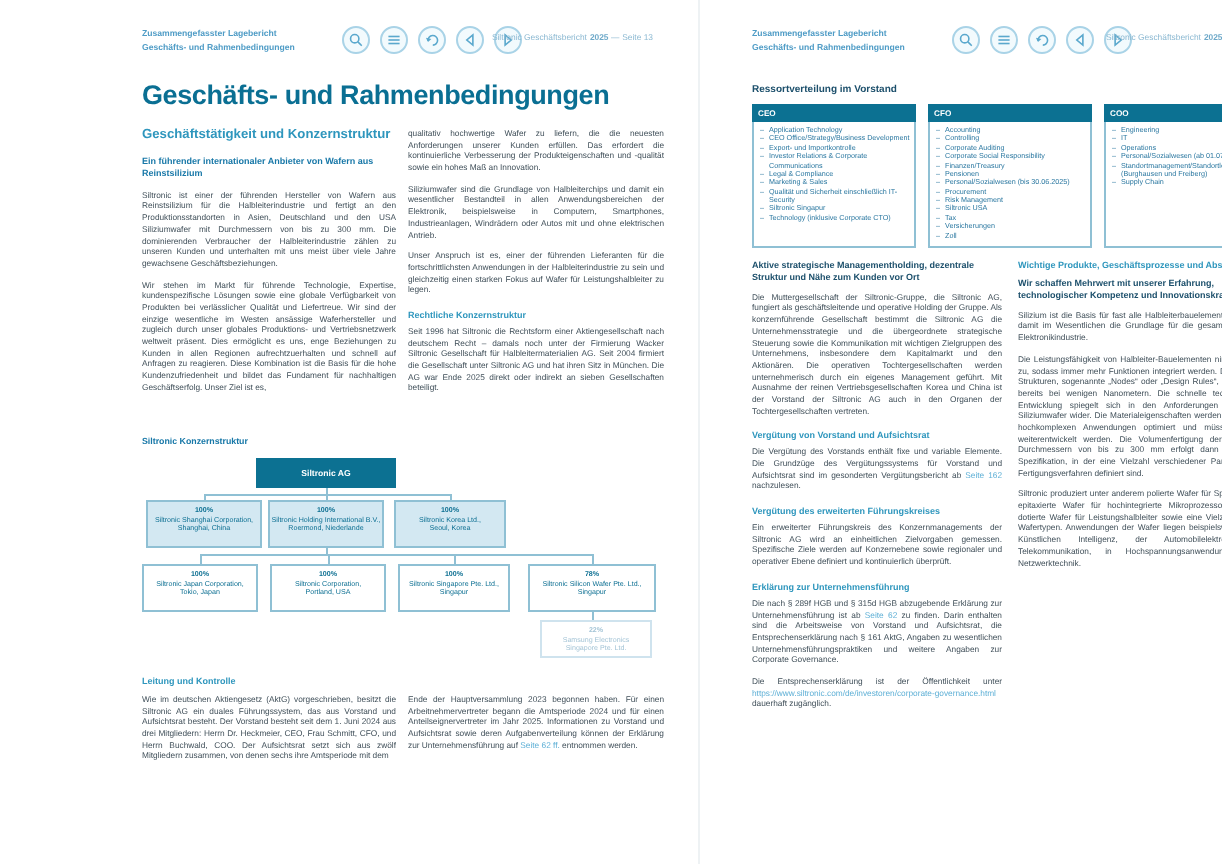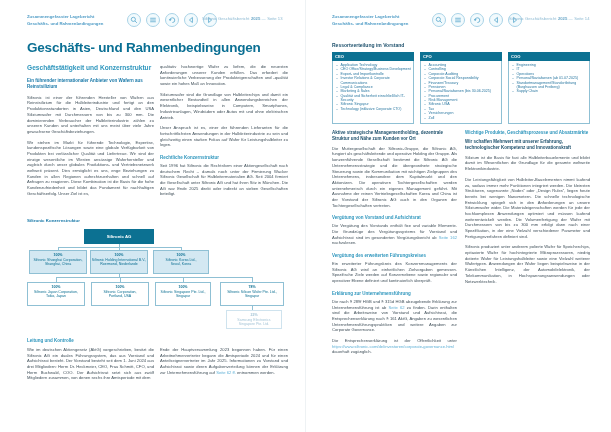--- a/index.html
+++ b/index.html
@@ -1,21 +1,21 @@
 <!DOCTYPE html>
 <html><head>
 <meta charset="utf-8">
 <style>
   html,body{margin:0;padding:0;}
   body{
     width:611px;height:432px;position:relative;overflow:hidden;
     background:#ffffff;font-family:"Liberation Sans",sans-serif;
     color:#41505a;
   }
-  .spread{position:absolute;inset:0;background:#fff;}
+  .spread{position:absolute;inset:0;background:#fff;margin-left:44px;}
   .divider{position:absolute;left:305px;top:0;width:1px;height:432px;background:#eef2f4;}
   .page{position:absolute;top:0;width:305px;height:432px;}
 
   
   .hdr-meta{position:absolute;top:14px;font-size:4.3px;line-height:1.55;color:#4f9cc6;font-weight:bold;}
   .hdr-icons{position:absolute;top:13px;display:flex;gap:5px;}
   .icon-btn{width:12px;height:12px;border:1px solid #a9d3e7;border-radius:50%;
     background:#f2fafd;display:flex;align-items:center;justify-content:center;}
   .icon-btn svg{display:block;}
   .hdr-ref{position:absolute;top:16px;font-size:4.2px;color:#8cb9d2;white-space:nowrap;}

